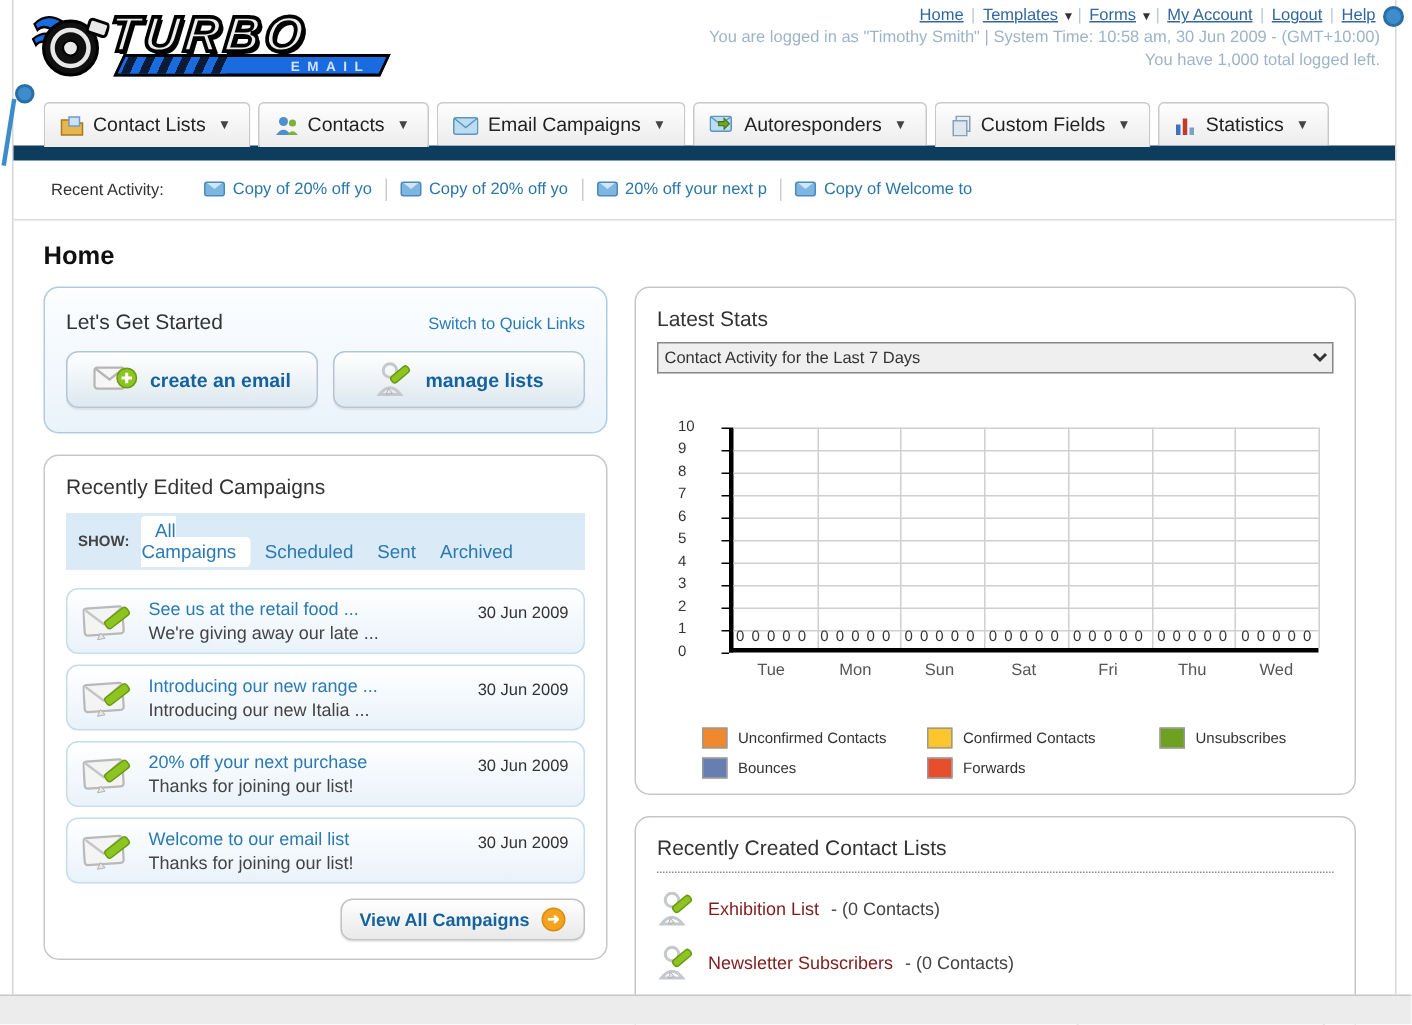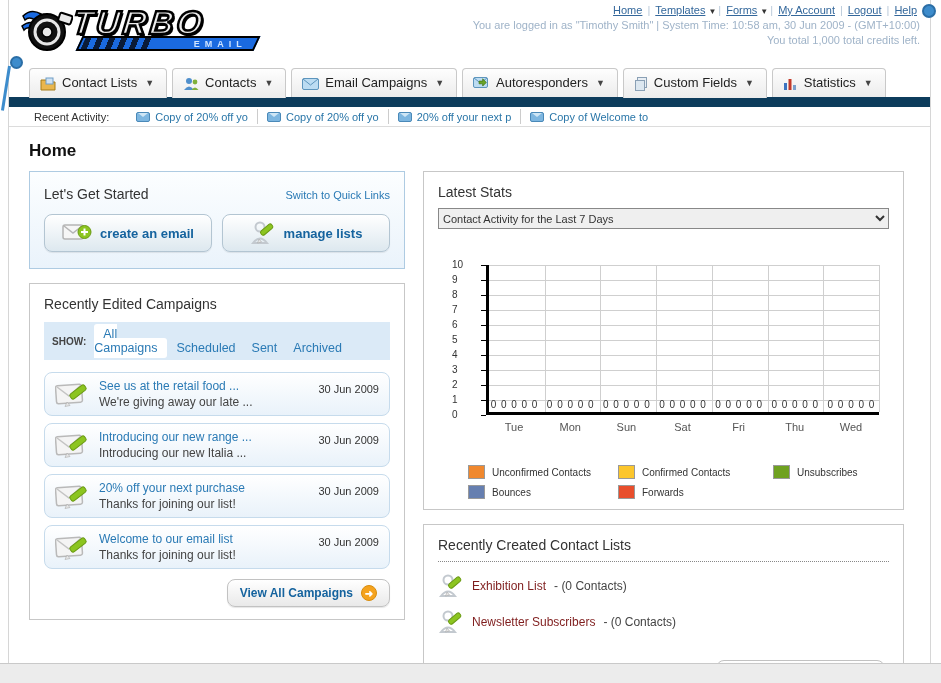--- a/index.html
+++ b/index.html
@@ -41,39 +41,39 @@
 
   
   .navtabs { padding:6px 0 0 20px; height:35px; }
   .navtab { display:inline-flex; align-items:center; gap:6px; padding:6px 12px 7px 10px; margin-right:5px;
     background:linear-gradient(#fefefe,#ececec); border:1px solid #c9c9c9; border-bottom:none;
     border-radius:4px 4px 0 0; font-size:13px; color:#222; cursor:pointer; }
   .navtab .caret { font-size:9px; color:#444; margin-left:2px; }
   .navbar-navy { height:10px; background:#0d3c5c; }
 
   
-  .recent-activity { display:flex; align-items:center; height:20px; padding-left:25px;
+  .recent-activity { display:flex; align-items:center; height:40px; padding-left:25px;
     border-bottom:1px solid #dcdcdc; font-size:11px; color:#333; }
   .recent-activity .ra-label { margin-right:18px; }
   .ra-item { display:inline-flex; align-items:center; gap:5px; padding:0 9px; border-right:1px solid #ccc;
     height:15px; }
   .ra-item:last-child { border-right:none; }
   .ra-item a { color:#2a76a8; text-decoration:none; white-space:nowrap; cursor:pointer; font-size:11px; }
   .env-icon { width:14px; height:10px; background:#7db6e0; border:1px solid #4a89b8; border-radius:2px; position:relative; display:inline-block; }
   .env-icon::after { content:""; position:absolute; left:1px; top:0; border-left:5px solid transparent;
     border-right:5px solid transparent; border-top:4px solid #cfe6f5; }
 
   
   .main { padding:8px 26px 0 20px; }
   h1.page-title { font-size:17px; font-weight:bold; color:#101010; margin:6px 0 10px 0; }
   .columns { display:flex; gap:18px; align-items:flex-start; }
   .col-left { width:376px; }
   .col-right { flex:1; }
 
-  .panel { border:1px solid #c7c7c7; background:#fff; padding:12px 14px; margin-bottom:14px; border-radius:0; }
+  .panel { border:1px solid #c7c7c7; background:#fff; padding:12px 14px; margin-bottom:14px; border-radius:10px; }
   .panel-blue { border:1px solid #aecbe2; background:linear-gradient(#fcfeff,#eaf3fb); }
   .panel-title { font-size:14px; color:#333; }
 
   
   .gs-head { display:flex; justify-content:space-between; align-items:baseline; margin:2px 0 12px 0; }
   .gs-head a { font-size:11px; color:#2a7ab5; text-decoration:none; cursor:pointer; }
   .gs-buttons { display:flex; gap:10px; padding-bottom:4px; }
   .big-btn { flex:1; height:38px; display:flex; align-items:center; justify-content:center; gap:8px;
     background:linear-gradient(#ffffff,#dde8ef); border:1px solid #b3c5d2; border-radius:8px;
     font-size:13px; font-weight:bold; color:#15639e; cursor:pointer; box-shadow:0 1px 1px rgba(0,0,0,.08); }
@@ -143,21 +143,21 @@
       </span>
       <span class="logo-turbo">TURBO</span>
       <div class="logo-bar">
         <span class="logo-bar-stripes"></span>
         <span class="logo-email">EMAIL</span>
       </div>
     </div>
     <div class="header-right">
       <div class="top-links" id="top-links"><a>Home</a><span class="sep">|</span><a>Templates</a><span class="dd">▼</span><span class="sep">|</span><a>Forms</a><span class="dd">▼</span><span class="sep">|</span><a>My Account</a><span class="sep">|</span><a>Logout</a><span class="sep">|</span><a>Help</a></div>
       <div class="login-line">You are logged in as "Timothy Smith" | System Time: 10:58 am, 30 Jun 2009 - (GMT+10:00)</div>
-      <div class="login-line">You total 1,000 total credits left.</div>
+      <div class="login-line">You have 1,000 total logged left.</div>
     </div>
     <span class="pin pin-right"></span>
   </div>
 
   <span class="pin pin-left"></span>
   <span class="pin-left-tail"></span>
 
   <div class="navtabs" id="navtabs"><span class="navtab">
         <span><svg class="icon-svg" width="16" height="14" viewBox="0 0 16 14">
             <path d="M1 3 h5 l1.5 2 H15 v8 H1z" fill="#e9b64d" stroke="#a57c1b"></path>

